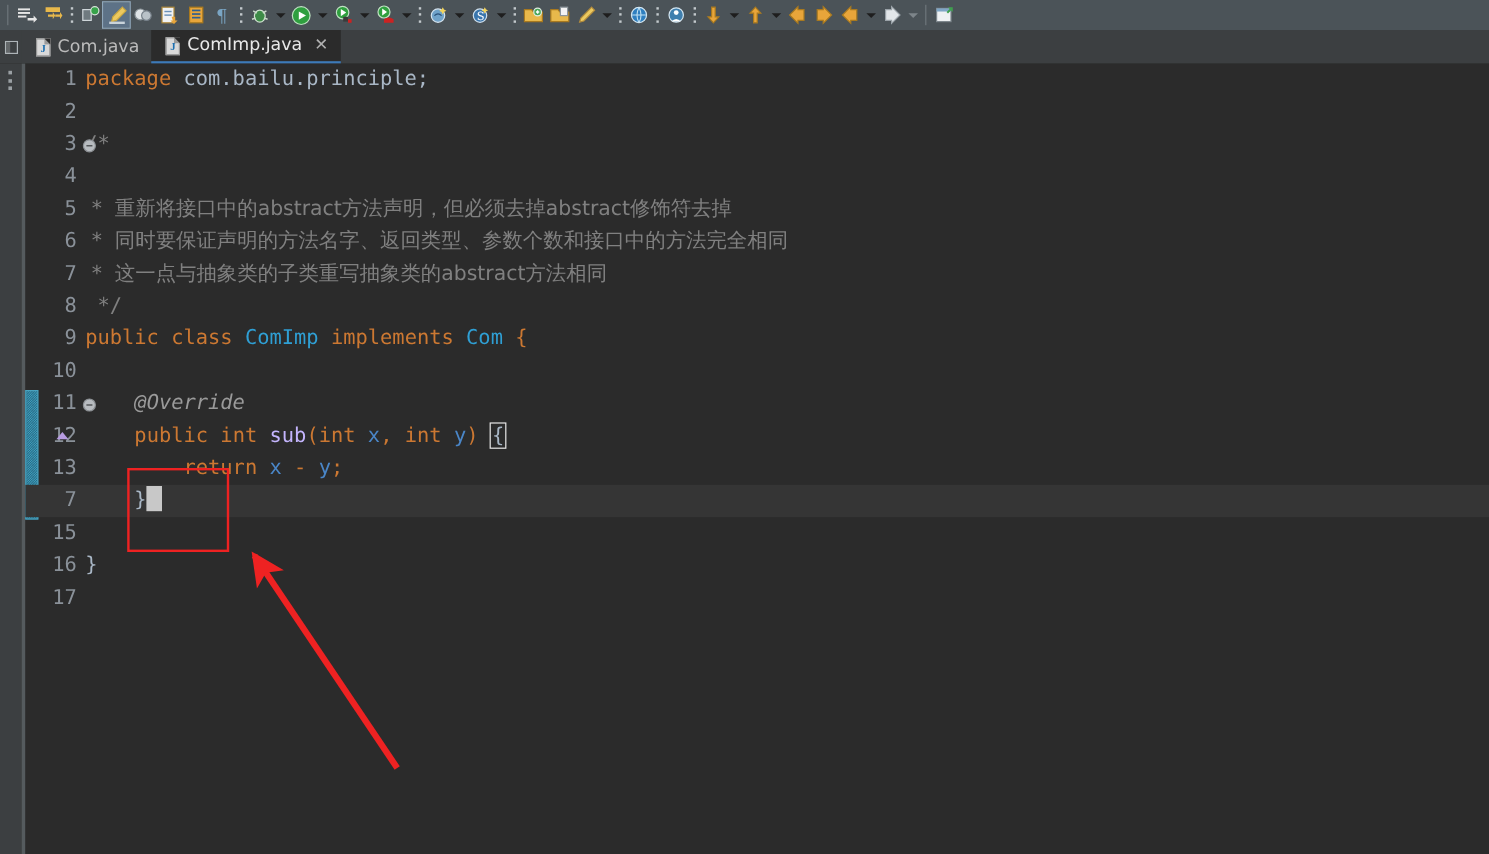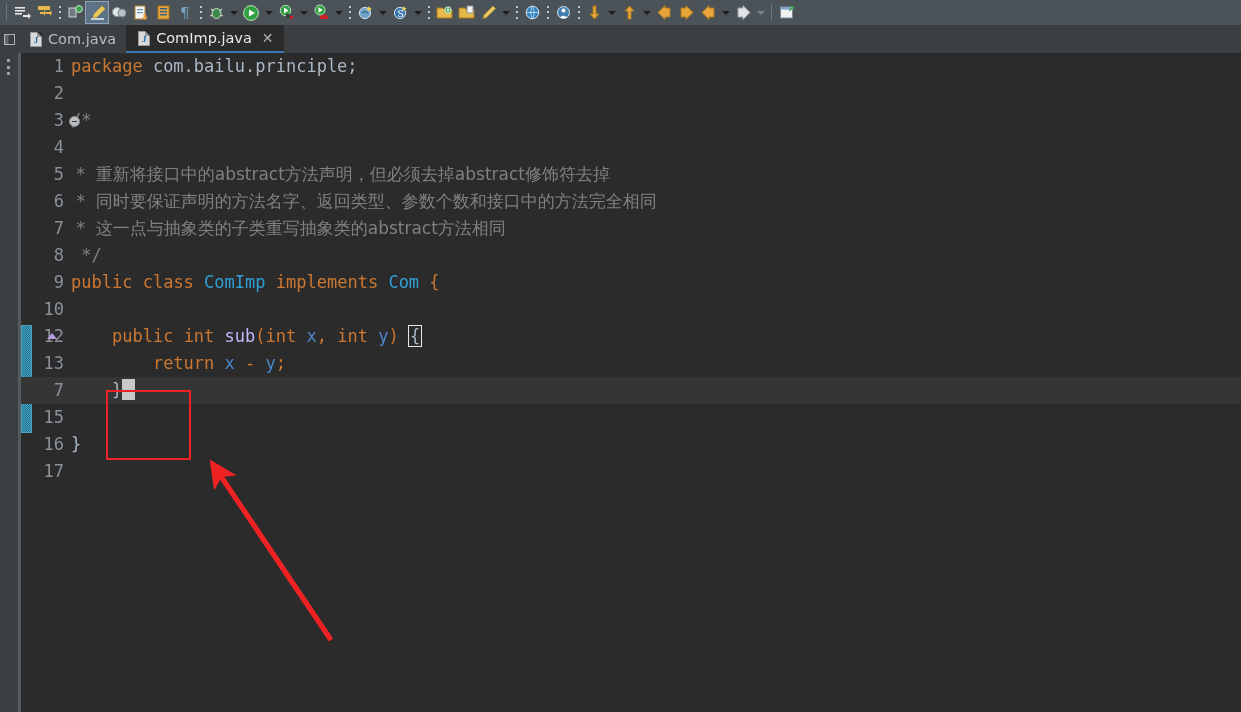--- a/index.html
+++ b/index.html
@@ -468,20 +468,25 @@
       <div class="line">
         <span class="gutter">9</span>
         <span class="code"><span class="kw">public</span> <span class="kw">class</span> <span class="cls">ComImp</span> <span class="kw">implements</span> <span class="cls">Com</span> <span class="kw">{</span></span>
       </div>
 
       <div class="line">
         <span class="gutter">10</span>
         <span class="code"></span>
       </div>
 
+      <div class="line">
+        <span class="gutter">11</span>
+        <span class="fold"></span>
+        <span class="code">    <span class="anno-it">@Override</span></span>
+      </div>
 
       <div class="line">
         <span class="gutter">12</span>
         <span class="ovr"></span>
         <span class="code">    <span class="kw">public</span> <span class="kw">int</span> <span class="mth">sub</span><span class="kw">(</span><span class="kw">int</span> <span class="par">x</span><span class="kw">,</span> <span class="kw">int</span> <span class="par">y</span><span class="kw">)</span> <span class="brace-hl">{</span></span>
       </div>
 
       <div class="line">
         <span class="gutter">13</span>
         <span class="code">        <span class="kw">return</span> <span class="par">x</span> <span class="kw">-</span> <span class="par">y</span><span class="kw">;</span></span>

